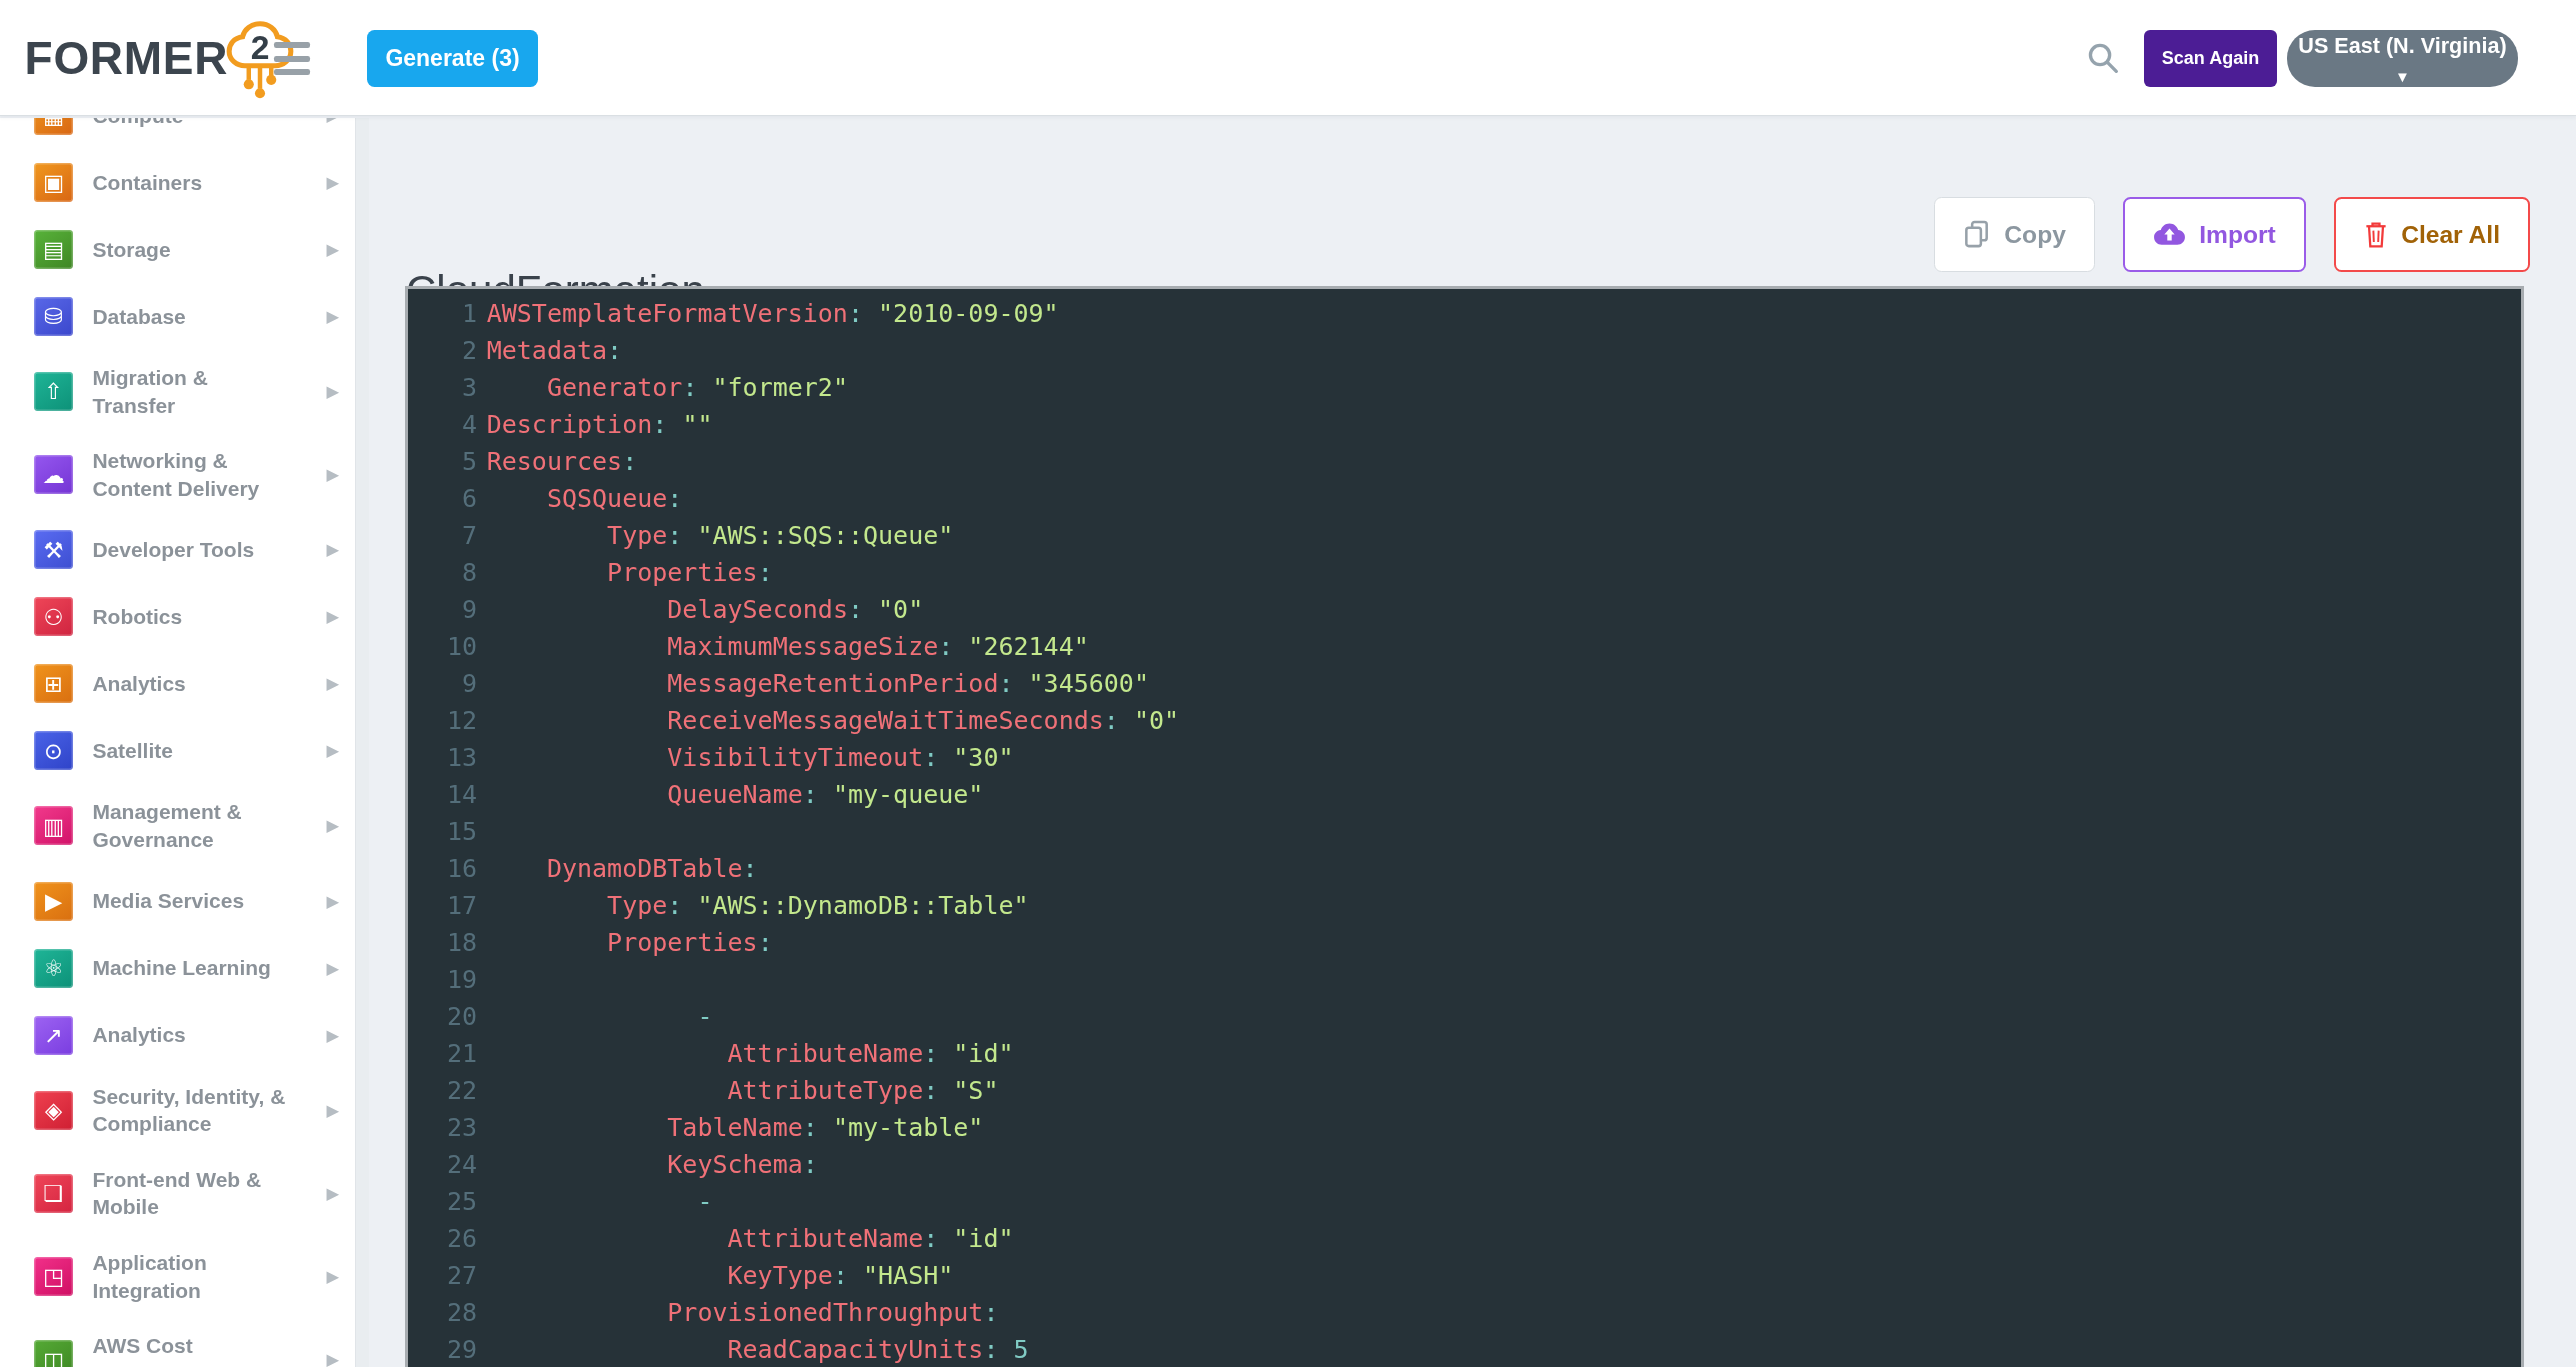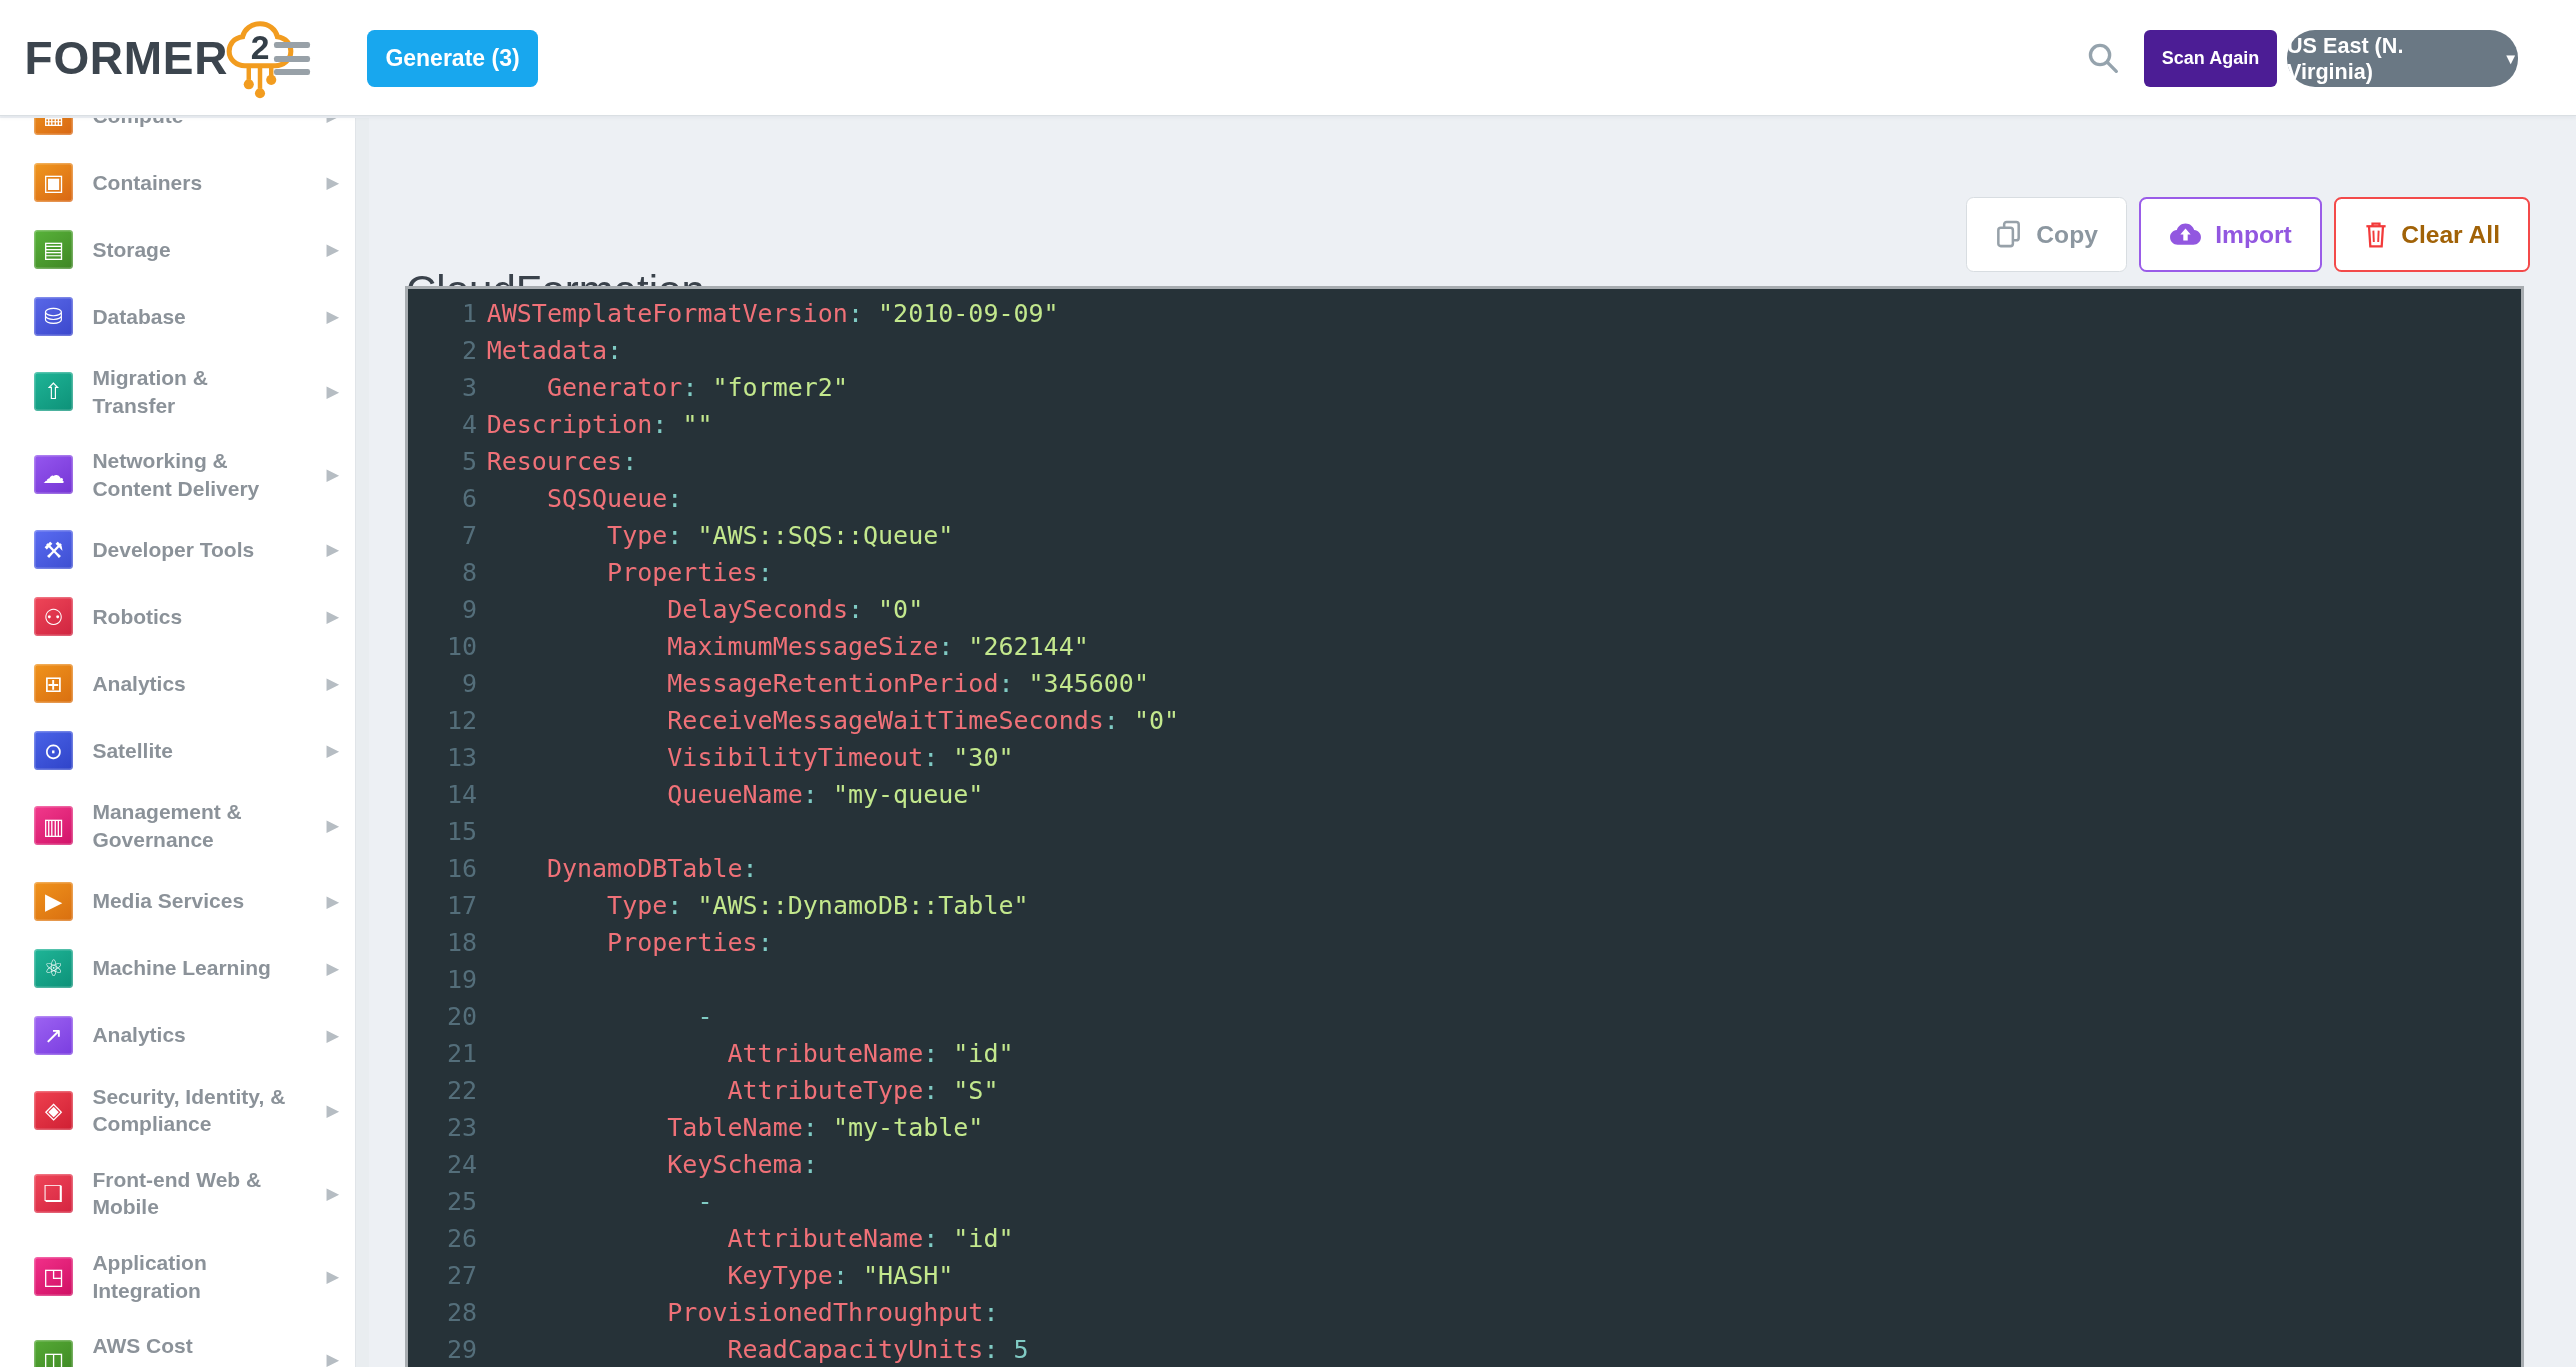--- a/index.html
+++ b/index.html
@@ -16,21 +16,21 @@
   .hamburger div{height:6px;background:#98a1a8;border-radius:2.2px;margin-bottom:7.5px;}
   .hamburger div:last-child{margin-bottom:0;}
   .btn{display:flex;align-items:center;justify-content:center;border-radius:7.5px;
     font-weight:700;color:#fff;border:none;cursor:pointer;font-family:"Liberation Sans",sans-serif;}
   .generate-btn{position:absolute;left:367px;top:30px;width:171px;height:57px;
     background:#18a7ee;font-size:23px;}
   .search-wrap{position:absolute;left:2086px;top:41px;width:34px;height:34px;cursor:pointer;}
   .scan-btn{position:absolute;left:2144px;top:30px;width:133px;height:57px;
     background:#4c1d95;font-size:18px;border-radius:6px;}
   .region-pill{position:absolute;left:2287px;top:30px;width:231px;height:57px;
-    background:#6a7884;border-radius:28px;font-size:21.6px;gap:10.4px;}
+    background:#6a7884;border-radius:28px;font-size:21.6px;gap:10.4px;flex-direction:column;}
   .region-caret{font-size:15px;line-height:1;}
 
   
   .sidebar{position:absolute;left:0;top:118px;width:369px;bottom:0;background:#ffffff;overflow:hidden;}
   .side-scroll{position:absolute;right:0;top:0;bottom:0;width:14px;background:#e9edf0;
     border-left:0.7px solid #e0e4e8;}
   .side-list{margin-top:-36px;}
   .side-item{display:flex;align-items:center;padding:14px 45px 14px 34px;cursor:pointer;position:relative;}
   .side-icon{width:39px;height:39px;min-width:39px;border-radius:3.7px;display:flex;align-items:center;
     justify-content:center;color:#fff;font-size:22.4px;line-height:1;
@@ -42,21 +42,21 @@
 
   
   .content{position:absolute;left:369px;top:118px;right:0;bottom:0;background:#edf0f4;}
   .page-title{position:absolute;left:37px;top:154px;font-size:42px;font-weight:400;
     color:#3a424b;margin:0;top:149px;}
   .breadcrumb{position:absolute;left:39px;top:212px;font-size:21.6px;}
   .crumb-link{color:#1e88e5;text-decoration:none;cursor:pointer;}
   .crumb-sep{color:#9aa4ac;margin:0 7.5px;}
   .crumb-current{color:#7d8791;}
 
-  .actions{position:absolute;top:79px;right:46px;display:flex;gap:12px;}
+  .actions{position:absolute;top:79px;right:46px;display:flex;gap:28px;}
   .action-btn{height:75px;border-radius:7.5px;background:#ffffff;display:flex;align-items:center;
     justify-content:center;font-size:24.6px;font-weight:600;padding:0 28px;gap:13.4px;cursor:pointer;
     font-family:"Liberation Sans",sans-serif;}
   .copy-btn{border:1.5px solid #d8dde1;color:#8c97a0;}
   .import-btn{border:2.2px solid #9a5ce8;color:#9257e0;}
   .clear-btn{border:2.2px solid #f34a4a;color:#a16207;}
 
   
   .code-panel{position:absolute;left:36px;top:168px;width:2119px;height:1208px;
     background:#263238;border:3px solid #a7acb0;padding-top:6px;overflow:hidden;cursor:text;}

